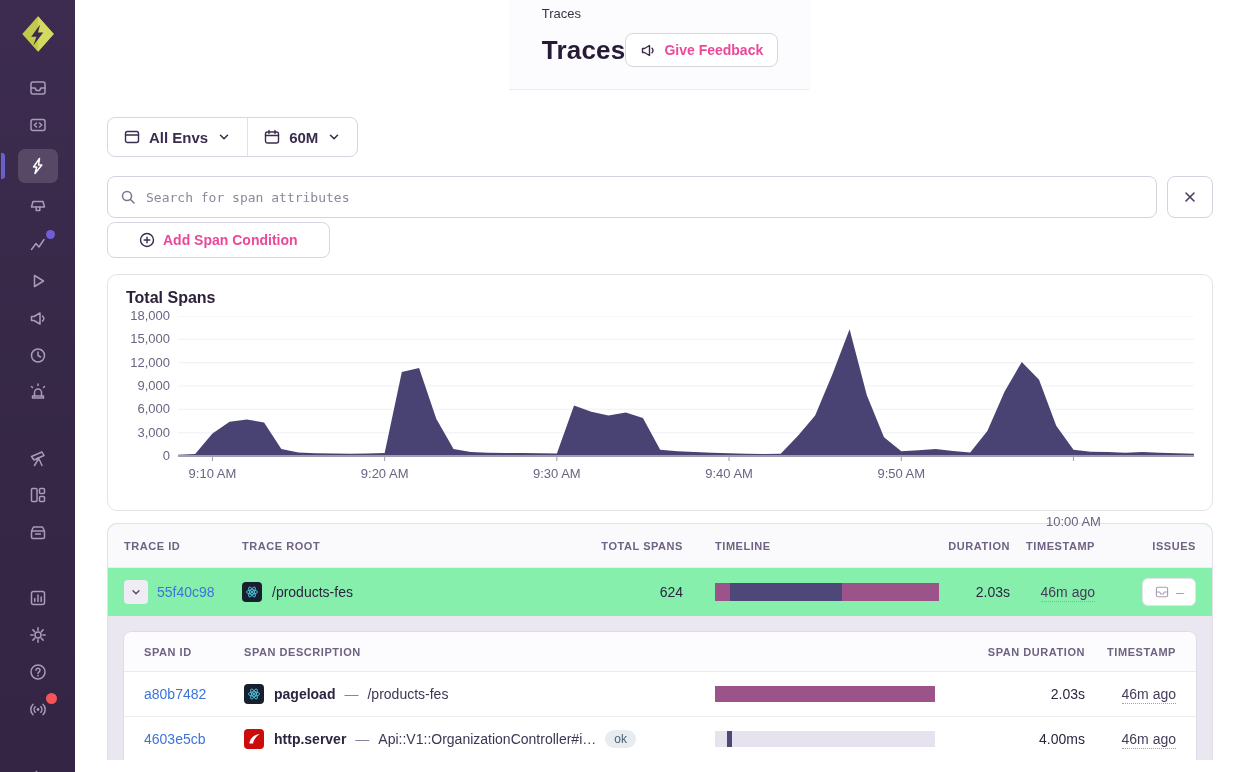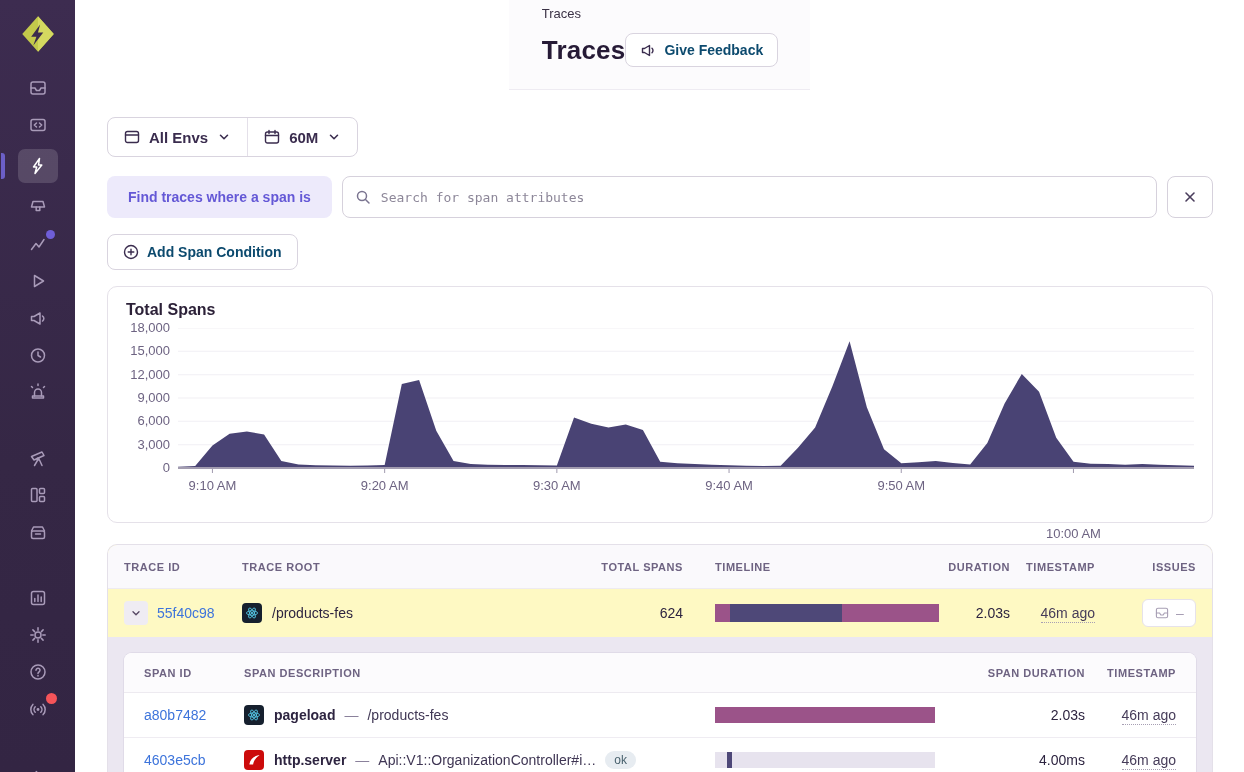--- a/index.html
+++ b/index.html
@@ -43,21 +43,21 @@
   .page-header {
     height:90px; flex:none; padding:4px 32px 0 33px;
     background:#fcfbfd; border-bottom:1px solid #eeebf2;
   }
   .breadcrumb { font-size:13px; color:#3b3246; padding-top:2px; }
   .title-row { display:flex; align-items:center; justify-content:space-between; margin-top:12px; }
   .page-title { font-size:26px; font-weight:700; color:#261a36; letter-spacing:.2px; }
   .btn {
     display:inline-flex; align-items:center; gap:8px;
     background:#fff; border:1px solid #d9d4df; border-radius:8px;
-    font-weight:700; color:#0c4a6e; cursor:pointer;
+    font-weight:700; color:#ec4899; cursor:pointer;
     font-family:"Liberation Sans",sans-serif;
   }
   .feedback-btn { height:34px; padding:0 14px; font-size:14px; }
 
   .content { flex:1; padding:0 32px 0 33px; overflow:hidden; }
 
   
   .filter-bar { margin-top:27px; display:inline-flex; align-items:stretch; border:1px solid #d9d4df; border-radius:8px; height:40px; background:#fff; }
   .filter-btn { display:flex; align-items:center; gap:9px; padding:0 16px; font-size:15px; font-weight:700; color:#3a2c4e; cursor:pointer; }
   .filter-divider { width:1px; background:#e4e0e9; margin:0; }
@@ -73,39 +73,39 @@
   .search-wrap svg { position:absolute; left:13px; top:13px; stroke:#7a7490; fill:none; stroke-width:1.5; stroke-linecap:round; }
   .search-input {
     width:100%; height:42px; border:1px solid #d6d1dc; border-radius:8px;
     padding:0 12px 0 38px; font-family:"DejaVu Sans Mono", monospace;
     font-size:13px; color:#2d2440; outline:none; background:#fff;
   }
   .search-input::placeholder { color:#8d8799; }
   .clear-btn { width:46px; flex:none; display:flex; align-items:center; justify-content:center; background:#fff; border:1px solid #d6d1dc; border-radius:8px; cursor:pointer; }
   .clear-btn svg { stroke:#4a3d5c; stroke-width:1.6; stroke-linecap:round; }
 
-  .add-btn { margin-top:16px; height:36px; padding:0 15px; font-size:14px; }
+  .add-btn { margin-top:4px; height:36px; padding:0 31px; font-size:14px; }
   .add-btn svg { stroke:#3a2c4e; stroke-width:1.4; stroke-linecap:round; fill:none; }
 
   
   .chart-panel { margin-top:16px; border:1px solid #e5e1e9; border-radius:10px; height:237px; background:#fff; }
   .chart-title { padding:14px 0 0 18px; font-size:16px; font-weight:700; color:#2c2138; }
   .plot-wrap { position:relative; margin:9px 18px 0 0; padding-left:70px; height:146px; }
   .y-labels { position:absolute; left:0; top:0; width:62px; height:140px; }
   .y-labels span { position:absolute; right:0; font-size:13px; color:#6d6382; line-height:16px; }
   #chart-svg { display:block; width:100%; height:146px; }
   .gridline { stroke:#f1eff4; stroke-width:1; }
   .area { fill:#494374; }
   .axis-line { stroke:#a29cb0; stroke-width:2; }
   .tick-mark { stroke:#a29cb0; stroke-width:1; }
   .x-labels { position:relative; height:26px; margin:2px 18px 0 70px; }
   .x-labels span { position:absolute; top:2px; transform:translateX(-50%); font-size:13px; color:#6d6382; white-space:nowrap; }
 
   
-  .table-panel { margin-top:21px; border:1px solid #e4e0e9; border-radius:10px 10px 0 0; border-bottom:none; overflow:hidden; background:#fef9c3; }
+  .table-panel { margin-top:12px; border:1px solid #e4e0e9; border-radius:10px 10px 0 0; border-bottom:none; overflow:hidden; background:#86efac; }
   .t-grid { display:grid; grid-template-columns:118px 363px 110px 235px 60px 85px 101px; align-items:center; padding:0 16px; }
   .t-head { height:44px; background:#faf9fc; border-bottom:1px solid #eeebf1; }
   .th { font-size:11px; font-weight:700; color:#6e6382; letter-spacing:.05em; white-space:nowrap; }
   .right { justify-self:end; text-align:right; }
   .pad-r { padding-right:32px; }
   .t-row { height:48px; font-size:14px; }
   .cell-flex { display:flex; align-items:center; min-width:0; }
   .expander { width:24px; height:24px; border-radius:4px; background:#efecf3; border:none; display:flex; align-items:center; justify-content:center; margin-right:9px; cursor:pointer; color:#584a66; flex:none; }
   .expander svg { stroke:currentColor; fill:none; stroke-width:1.6; stroke-linecap:round; stroke-linejoin:round; }
   .id-link { color:#3d74db; text-decoration:none; cursor:pointer; }
@@ -307,21 +307,20 @@
             </svg>
           <span>60M</span>
           <svg viewBox="0 0 16 16" width="14" height="14" style="stroke:#3a2c4e;fill:none;stroke-width:1.8;stroke-linecap:round;stroke-linejoin:round">
               <path d="M4 6l4 4 4-4"></path>
             </svg>
         </div>
       </div>
 
       
       <div class="search-row">
-        <div class="where-pill">Find traces where a span is</div>
         <div class="search-wrap">
           <svg viewBox="0 0 16 16" width="16" height="16">
               <circle cx="7" cy="7" r="4.5"></circle>
               <path d="M10.5 10.5L14 14"></path>
             </svg>
           <input class="search-input" type="text" placeholder="Search for span attributes" style="">
         </div>
         <button class="clear-btn">
           <svg viewBox="0 0 18 18" width="18" height="18" style="fill:none">
               <path d="M5 5l8 8M13 5l-8 8"></path>

